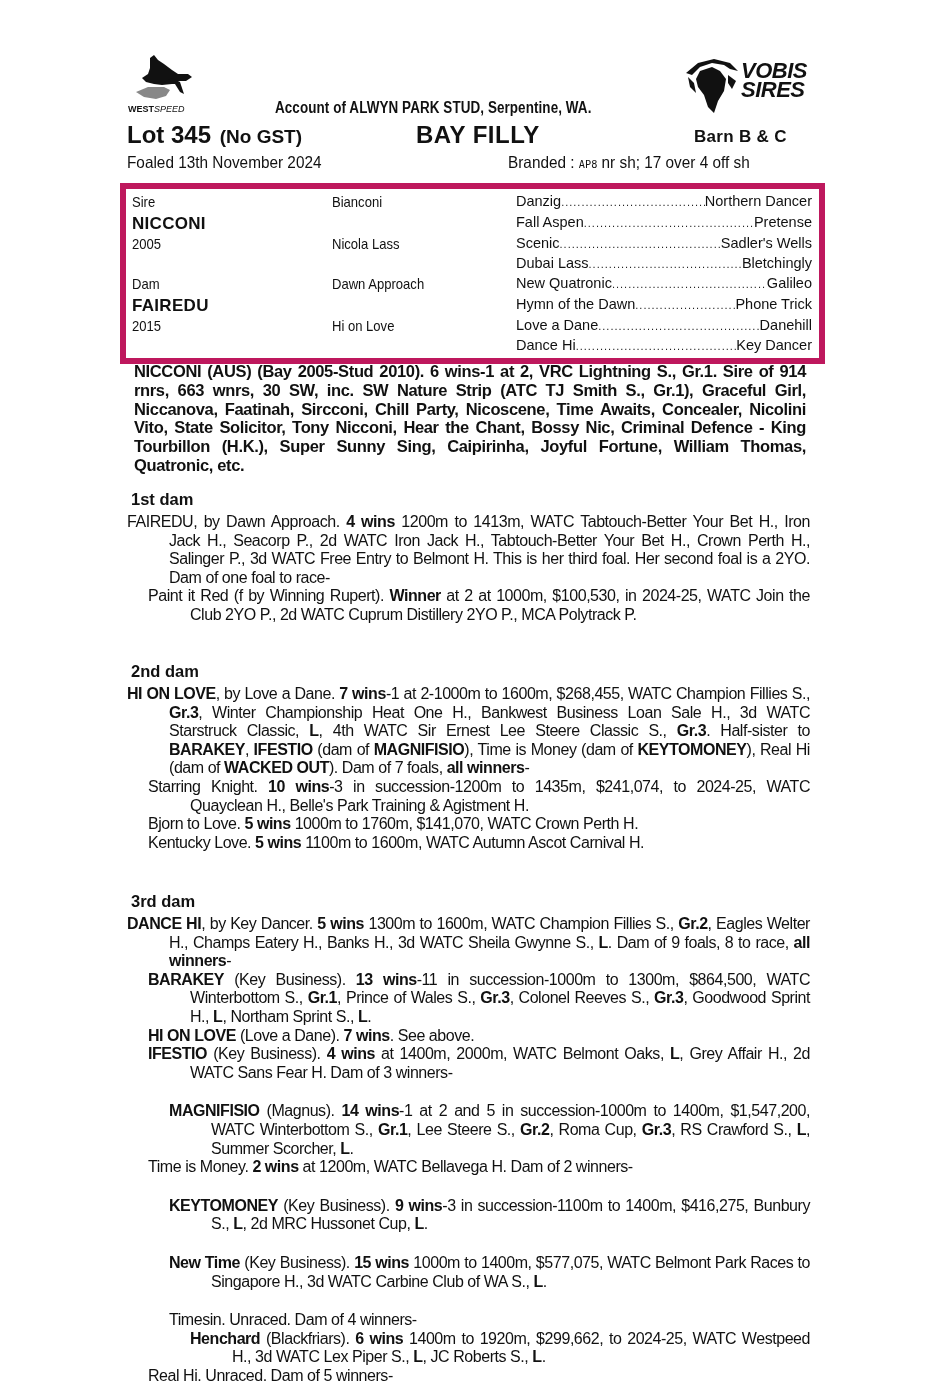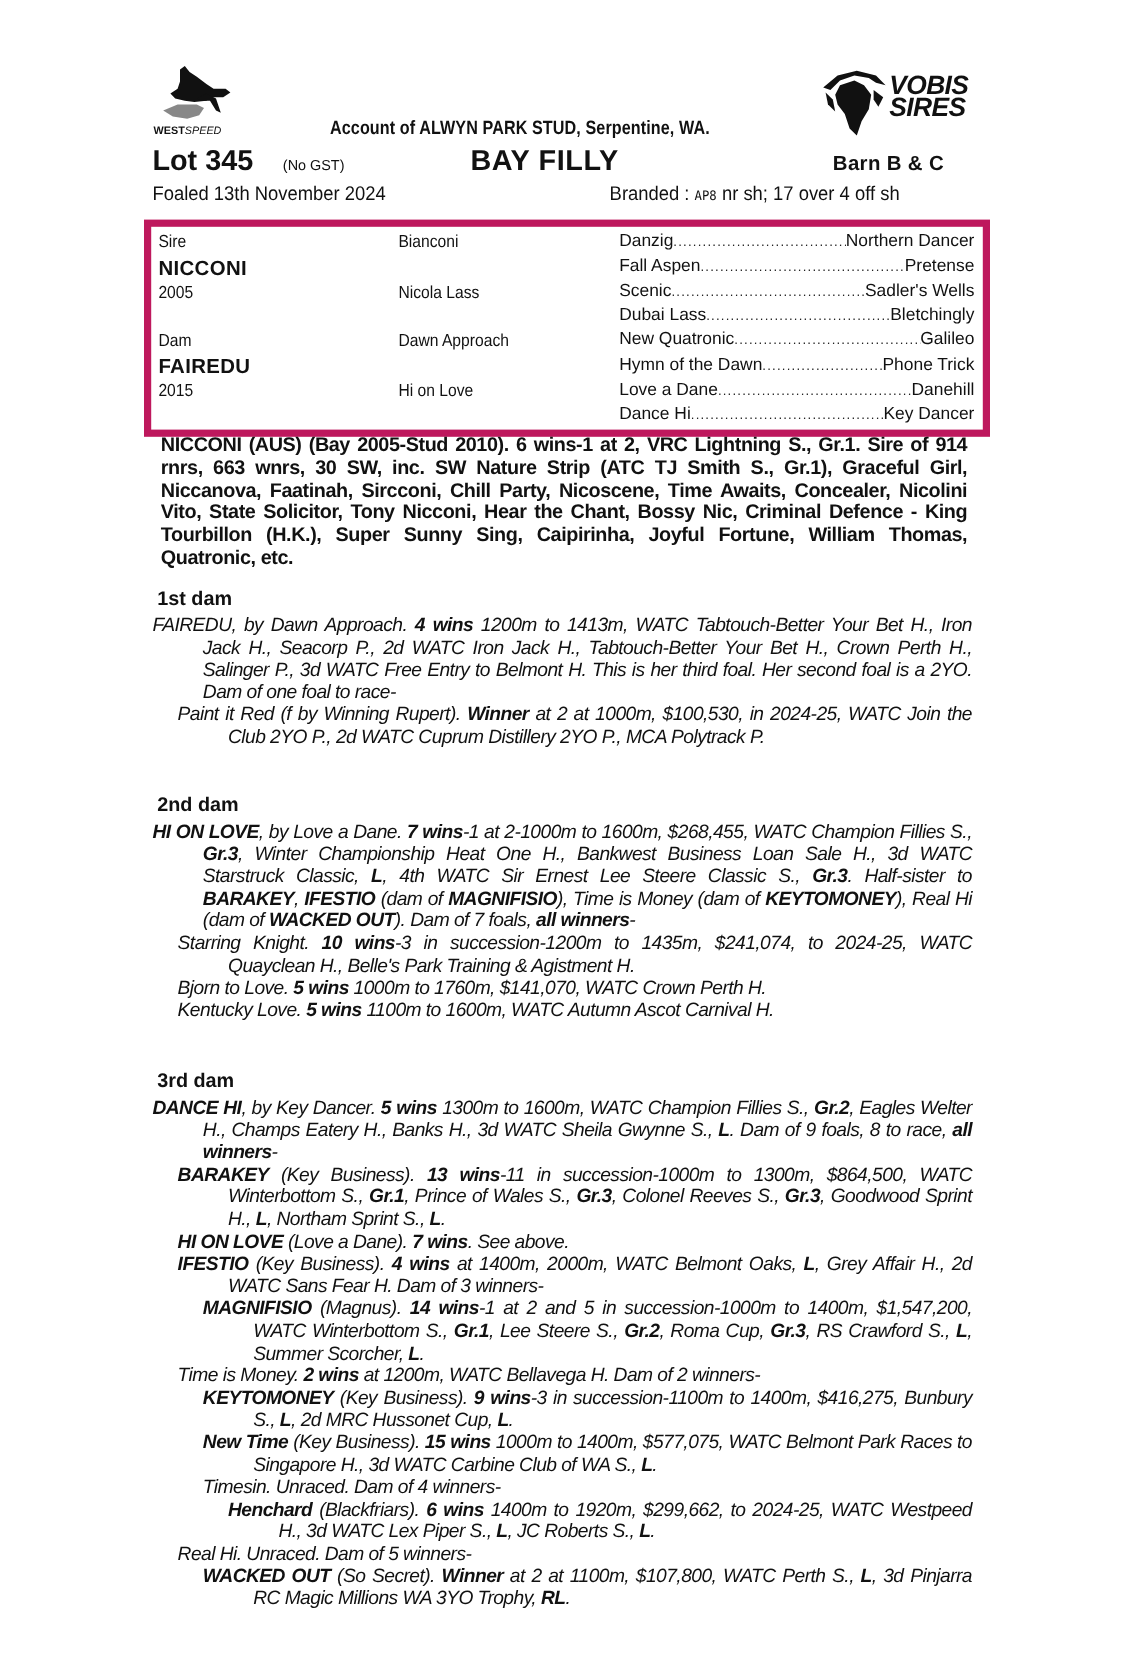--- a/index.html
+++ b/index.html
@@ -11,46 +11,46 @@
   .logo-west { left: 128px; top: 54px; width: 72px; height: 64px; }
   .logo-west svg { display:block; }
   .west-text { position:absolute; left:0; top:50px; font-size:9px; letter-spacing:0; white-space:nowrap; }
   .west-text b { font-weight:900;text-align:right; }
   .west-text i { font-style:italic; font-weight:normal; }
   .account { left: 275px; top: 99px; font-size: 16px; font-weight: bold; transform: scaleX(0.84); transform-origin: left top; white-space: nowrap; letter-spacing: 0.1px; }
   .logo-vobis { left: 684px; top: 57px; width: 140px; height: 60px; }
   .vobis-text { position:absolute; left:57px; top:4px; font-size:22px; font-weight:900; font-style:italic; line-height:19px; letter-spacing:-0.5px; }
 
   .lot { left: 127px; top: 121px; font-size: 24px; font-weight: 900; white-space: nowrap; }
-  .lot .nogst { font-size: 12px; font-weight: normal; margin-left: 18px; }
-  .sex { left: 392px; top: 121px; font-size: 24px; font-weight: 900; letter-spacing: 0.5px; text-align: right; }
+  .lot .nogst { font-size: 19px; font-weight: bold; margin-left: 2px; }
+  .sex { left: 416px; top: 121px; font-size: 24px; font-weight: 900; letter-spacing: 0.5px; text-align: right; }
   .barn { left: 694px; top: 127px; font-size: 17px; font-weight: 900; white-space: nowrap; letter-spacing: 0.3px; }
   .foaled { left: 127px; top: 153px; font-size: 16.5px; white-space: nowrap; transform: scaleX(0.93); transform-origin: left top; }
   .branded { left: 508px; top: 153px; font-size: 16.5px; white-space: nowrap; transform: scaleX(0.93); transform-origin: left top; }
   .branded .mark { font-size: 11px; font-family: "DejaVu Sans Mono", monospace; }
 
   
   .ped { left: 120px; top: 183px; width: 693px; height: 169px; border: 6px solid #be185d; }
   .ped .cell { position: absolute; font-size: 14.5px; white-space: nowrap; transform: scaleX(0.9); transform-origin: left top; }
   .ped .big { font-weight: 900; font-size: 17px; transform: none; letter-spacing: 0.3px; }
   .ped .g3 { position:absolute; left: 390px; width: 296px; font-size: 14.5px; display:flex; white-space:nowrap;justify-content:flex-end; }
   .ped .g3 .a, .ped .g3 .b { flex: none; }
   .ped .g3 .dots { flex: 1; overflow: hidden; letter-spacing: 1px; color:#222; }
   .ped .g3 .dots::after { content: "..................................................................................."; font-size:11px; }
 
   
   .sire { left: 134px; top: 362px; width: 672px; font-size: 16.5px; font-weight: 900; line-height: 18.8px; text-align: justify; letter-spacing: -0.35px; }
 
   
   .sec { position: absolute; left: 127px; width: 683px; font-size: 16px; line-height: 18.6px; }
   .sec h3 { margin: 4px; font-size: 16.5px; font-weight: 900; line-height: 19px; }
-  .p { text-align: justify; text-align-last: left; font-style: italic; }
+  .p { text-align: justify; text-align-last: left; }
   .l0 { padding-left: 42px; text-indent: -42px; }
   .l1 { padding-left: 63px; text-indent: -42px; }
-  .l2 { padding-left: 84px; text-indent: -42px; }
+  .l2 { padding-left: 84px; text-indent: -42px; margin-top: 20px; }
   .l3 { padding-left: 105px; text-indent: -42px; }
   .sec .p { transform-origin: left top; }
   b.k { font-weight: 900; }
   .cond { letter-spacing: -0.45px; }
 </style>
 </head>
 <body>
 
 <div class="abs logo-west">
   <svg width="72" height="50" viewBox="0 0 72 50">

